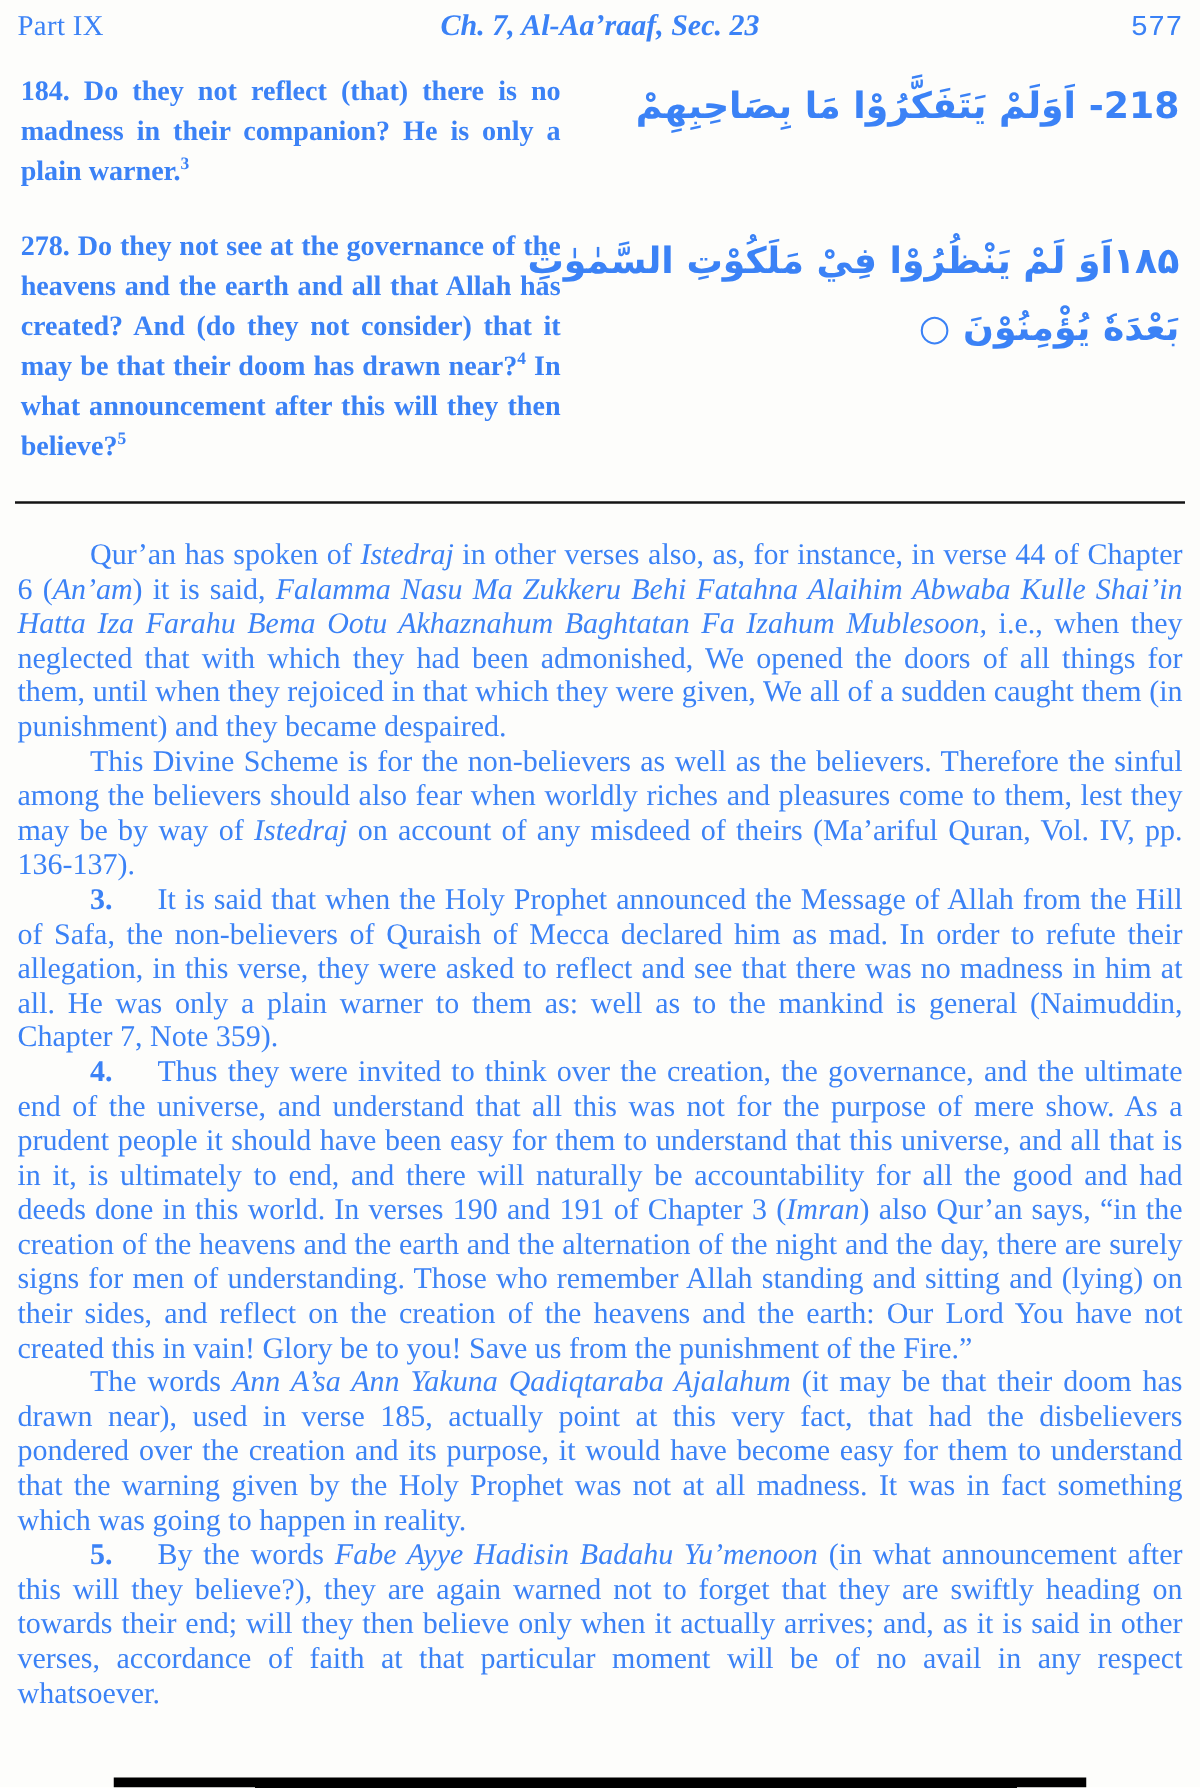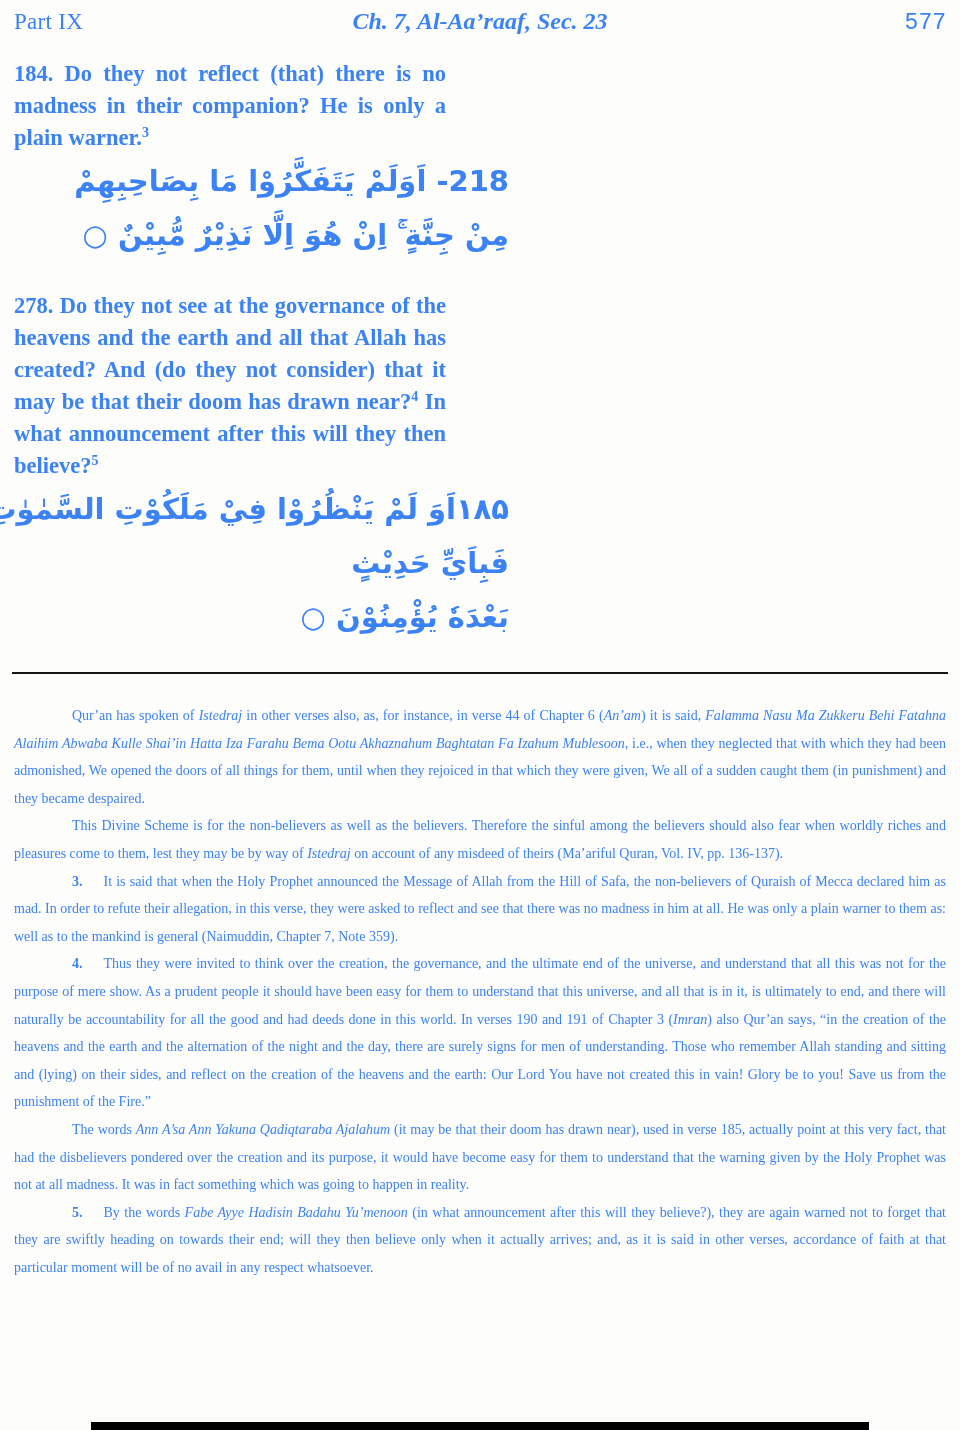--- a/index.html
+++ b/index.html
@@ -13,35 +13,35 @@
   }
   .page-header {
     display: grid; grid-template-columns: 1fr auto 1fr;
     align-items: baseline; font-size: 23px; padding: 4px 2px 2px 2px;
   }
   .part-label { justify-self: start; letter-spacing: 0.3px; }
   .chapter-title { justify-self: center; font-style: italic; font-size: 24px; font-weight: bold; }
   .page-number { justify-self: end; font-family: Liberation Mono, monospace; }
 
   .verses { margin-top: 20px; padding: 0 2px; }
-  .verse-row { display: flex; justify-content: center; margin-bottom: 28px; flex-direction: column; }
+  .verse-row { display: flex; justify-content: center; margin-bottom: 28px; }
   .verse-en {
     width: 432px; font-weight: bold; font-size: 22.5px;
     line-height: 32px; text-align: justify;
   }
   .verse-ar {
     width: 495px; direction: rtl; text-align: right;
     font-family: "DejaVu Sans", sans-serif;
     font-size: 29px; line-height: 54px; font-weight: bold;
   }
   .verse-ar > div { white-space: nowrap; }
 
   .divider { border: none; border-top: 2px solid #141414; margin: 6px 0 10px 0; }
 
-  .commentary { font-size: 14px; line-height: 27.6px; text-align: justify; padding: 0 2px; margin-top: 28px; }
+  .commentary { font-size: 24px; line-height: 27.6px; text-align: justify; padding: 0 2px; margin-top: 28px; }
   .commentary p { margin: 0; text-indent: 58px; }
 
   .seg-i { font-style: italic; }
   .seg-b { font-weight: bold; }
   .seg-sup { vertical-align: super; font-size: 0.62em; line-height: 0; font-weight: bold; }
   .verse-en .seg-sup { font-weight: bold; }
 
   .bottom-bar {
     position: absolute; bottom: -2px; left: 50%; transform: translateX(-50%);
     width: 778px; height: 10px; background: #000;
@@ -56,28 +56,26 @@
     <span class="part-label">Part IX</span>
     <span class="chapter-title">Ch. 7, Al-Aa’raaf, Sec. 23</span>
     <span class="page-number">577</span>
   </header>
 
   <section class="verses">
     <div class="verse-row">
       <div class="verse-en"><span>184. Do they not reflect (that) there is no madness in their companion? He is only a plain warner.</span><span class="seg-sup">3</span></div>
       <div class="verse-ar">
           <div>218- اَوَلَمْ يَتَفَكَّرُوْا مَا بِصَاحِبِهِمْ</div>
-          <div>مِنْ جِنَّةٍ ۚ اِنْ هُوَ اِلَّا نَذِيْرٌ مُّبِيْنٌ ○</div>
         </div>
     </div>
     <div class="verse-row">
       <div class="verse-en"><span>278. Do they not see at the governance of the heavens and the earth and all that Allah has created? And (do they not consider) that it may be that their doom has drawn near?</span><span class="seg-sup">4</span><span> In what announcement after this will they then believe?</span><span class="seg-sup">5</span></div>
       <div class="verse-ar">
           <div>۱۸۵اَوَ لَمْ يَنْظُرُوْا فِيْ مَلَكُوْتِ السَّمٰوٰتِ</div>
-          <div>فَبِاَيِّ حَدِيْثٍ</div>
           <div>بَعْدَهٗ يُؤْمِنُوْنَ ○</div>
         </div>
     </div>
   </section>
 
   <hr class="divider">
 
   <section class="commentary">
     <p><span>Qur’an has spoken of </span><span class="seg-i">Istedraj</span><span> in other verses also, as, for instance, in verse 44 of Chapter 6 (</span><span class="seg-i">An’am</span><span>) it is said, </span><span class="seg-i">Falamma Nasu Ma Zukkeru Behi Fatahna Alaihim Abwaba Kulle Shai’in Hatta Iza Farahu Bema Ootu Akhaznahum Baghtatan Fa Izahum Mublesoon,</span><span> i.e., when they neglected that with which they had been admonished, We opened the doors of all things for them, until when they rejoiced in that which they were given, We all of a sudden caught them (in punishment) and they became despaired.</span></p>
     <p><span>This Divine Scheme is for the non-believers as well as the believers. Therefore the sinful among the believers should also fear when worldly riches and pleasures come to them, lest they may be by way of </span><span class="seg-i">Istedraj</span><span> on account of any misdeed of theirs (Ma’ariful Quran, Vol. IV, pp. 136-137).</span></p>

